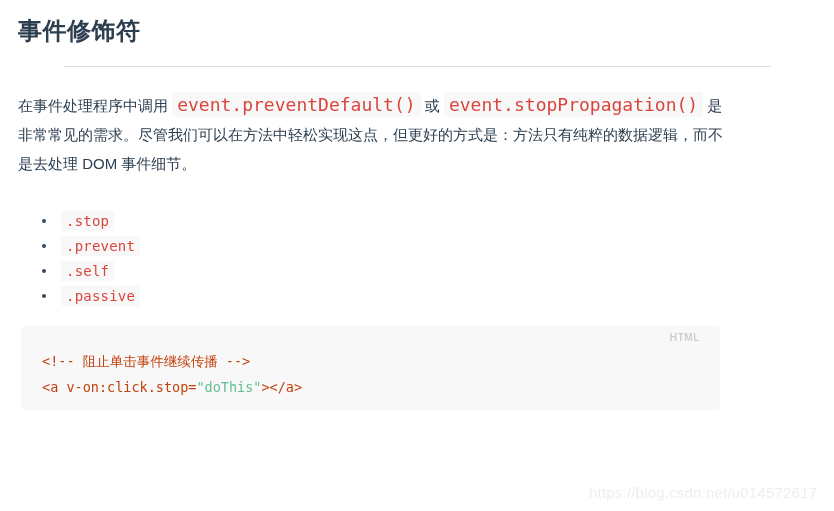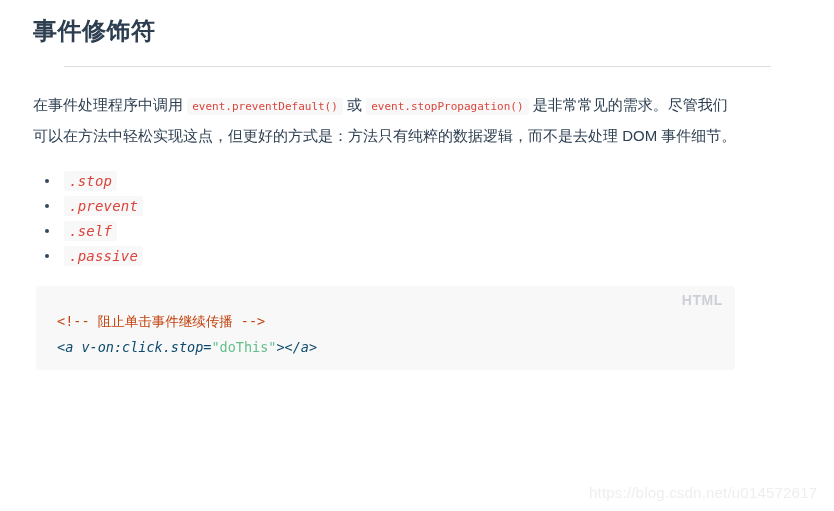--- a/index.html
+++ b/index.html
@@ -13,21 +13,21 @@
     overflow: hidden;
     font-family: "Liberation Sans", "DejaVu Sans", sans-serif;
     position: relative;
   }
 
   .page {
     position: relative;
     width: 834px;
     height: 510px;
     box-sizing: border-box;
-    padding: 0 33px;
+    padding: 0 18px;
   }
 
   
   .doc-title {
     margin: 0;
     padding-top: 14px;
     font-size: 24px;
     line-height: 34px;
     font-weight: bold;
     color: #2c3e50;
@@ -56,36 +56,35 @@
   .para.second { padding-top: 19px; }
 
   .para b, .para strong {
     font-weight: bold;
     color: #2c3e50;
   }
 
   
   code.inline {
     font-family: "DejaVu Sans Mono", "Liberation Mono", monospace;
-    font-size: 11px;
+    font-size: 18px;
     color: #e96900;
     background: #f8f8f8;
     padding: 2px 5px;
     border-radius: 2px;
     white-space: nowrap;
   }
   code.inline.red { color: #d9453d; }
 
   
   .mod-list {
     list-style: none;
-    margin: 0;
+    margin: 12px;
     padding: 0;
     padding-top: 18px;
-    font-style: italic;
   }
   .mod-list li {
     position: relative;
     padding-left: 31px;
     height: 25px;
     line-height: 25px;
     font-size: 15px;
     color: #2c3e50;
   }
   .mod-list li::before {
@@ -112,37 +111,37 @@
     height: 84px;
     background: #f8f8f8;
     border-radius: 4px;
     box-sizing: border-box;
     padding: 22px 0 0 21px;
     overflow: hidden;
   }
   .code-lang {
     position: absolute;
     top: 6px;
-    right: 12px;
-    font-size: 14px;
+    right: 20px;
+    font-size: 10px;
     font-weight: bold;
     letter-spacing: 0.6px;
     color: #ccd0d6;
     font-family: "Liberation Sans", sans-serif;
   }
   pre.code {
     margin: 0;
     font-family: "DejaVu Sans Mono", "Liberation Mono", monospace;
     font-size: 13.5px;
     line-height: 26px;
     color: #525252;
     white-space: pre;
   }
   .tok-comment { color: #c2410c; }
-  .tok-tag     { color: #0c4a6e; font-style: italic; }
+  .tok-tag     { color: #c2410c; }
   .tok-string  { color: #63c08d; }
 
   
   .watermark {
     position: absolute;
     left: 589px;
     top: 484px;
     font-size: 15px;
     line-height: 18px;
     color: #eceef0;

